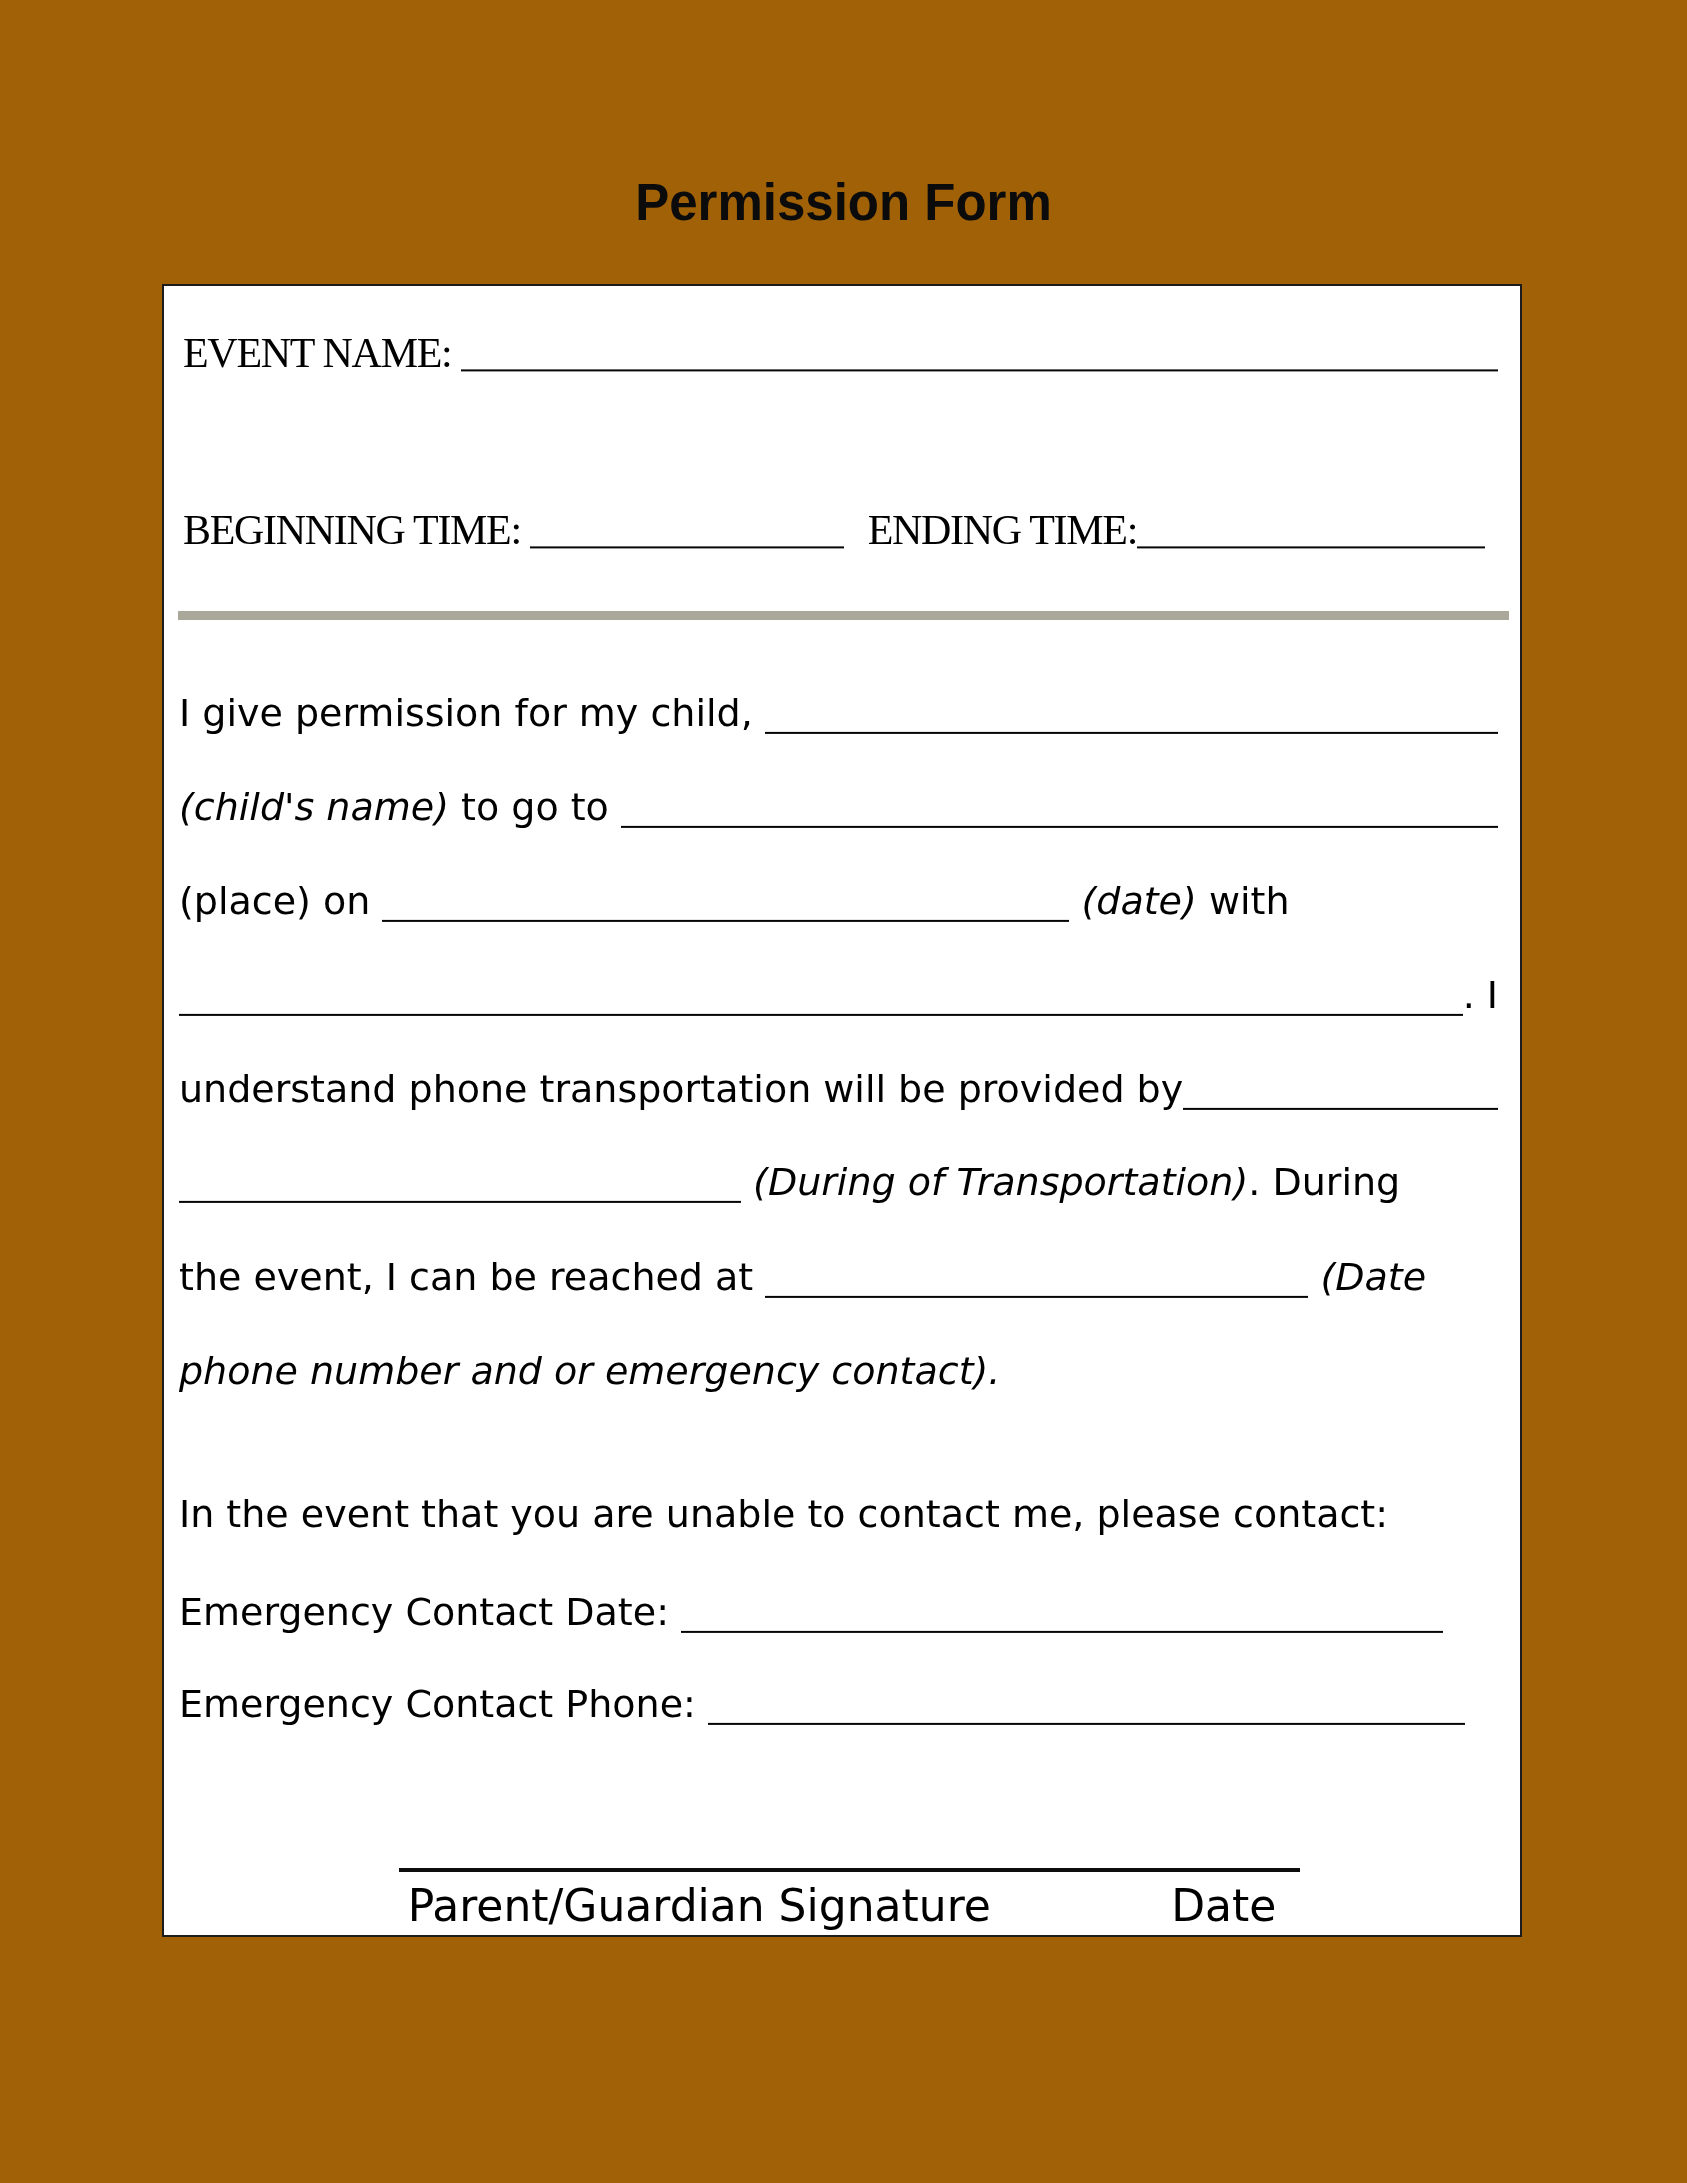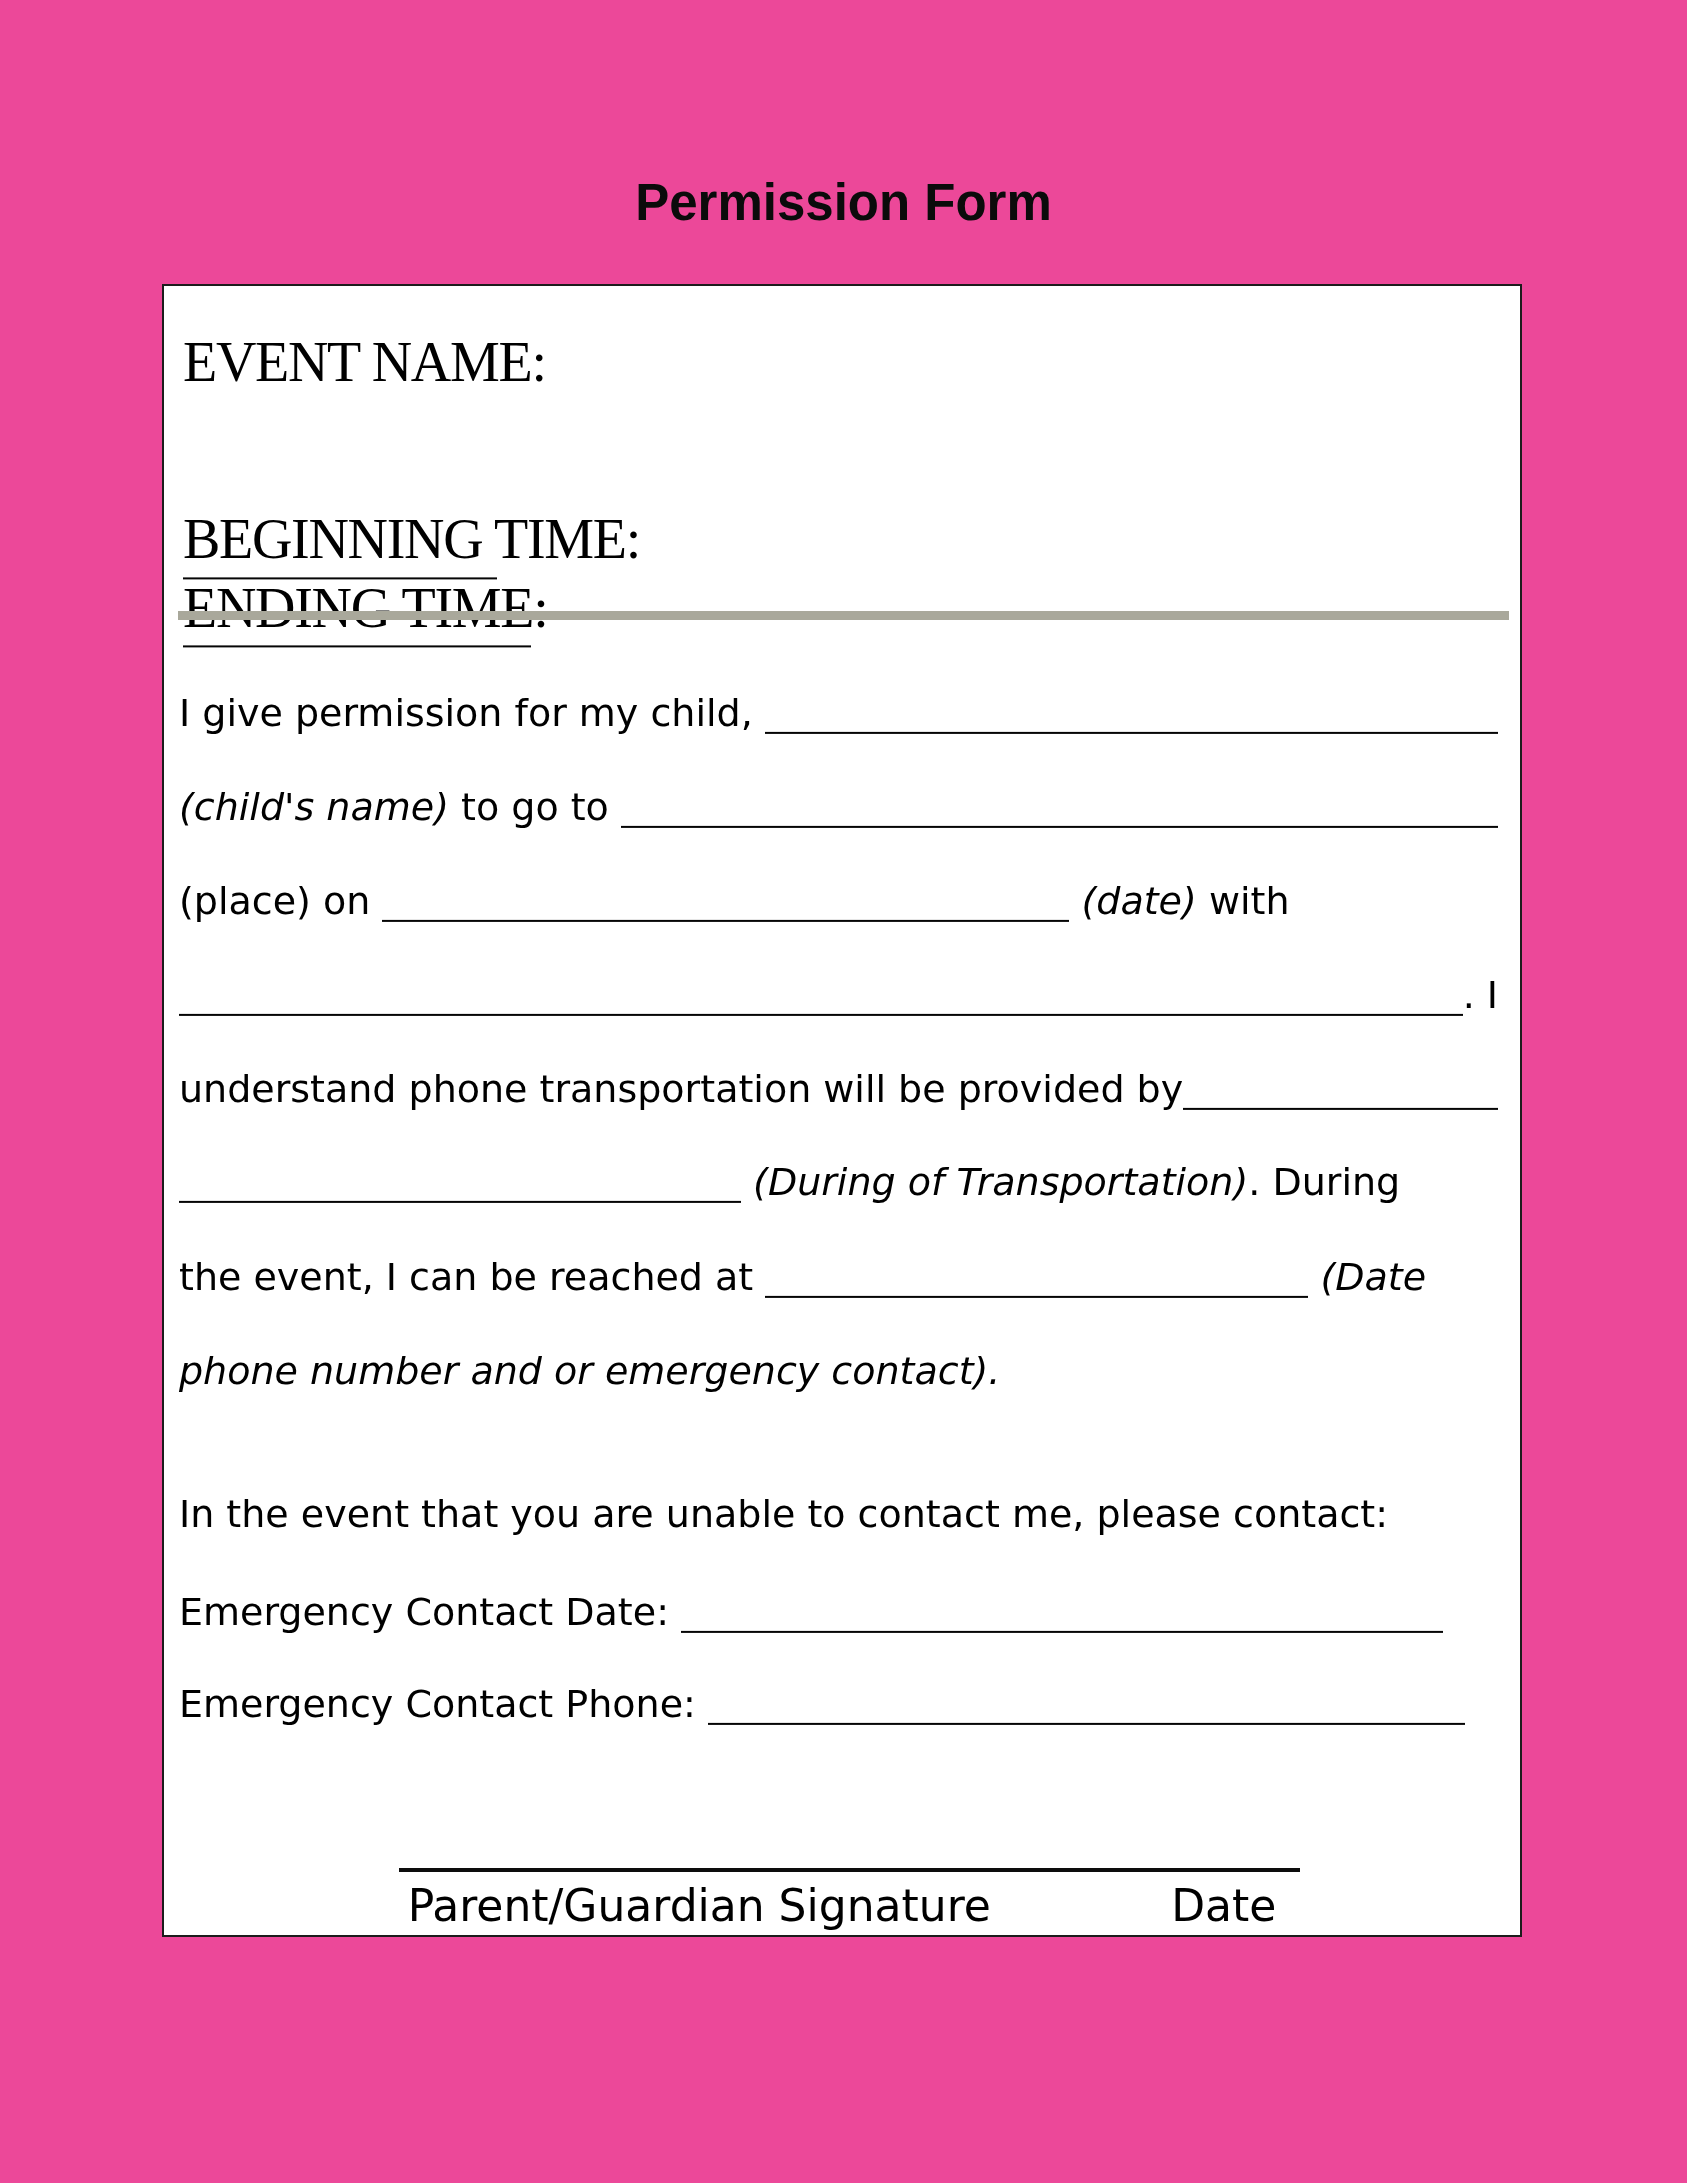--- a/index.html
+++ b/index.html
@@ -1,20 +1,20 @@
 <!DOCTYPE html>
 <html style="font-size:14px"><head>
 <meta charset="utf-8">
 <style>
   html, body { margin: 0; padding: 0; background: #ffffff; }
   .page {
     position: relative;
     width: 1687px;
     height: 2184px;
-    background: #ec4899;
+    background: #a16207;
     font-family: "DejaVu Sans", sans-serif;
     color: #000000;
     overflow: hidden;
   }
   .title {
     position: absolute;
     top: 175px;
     left: 0;
     width: 100%;
     text-align: center;
@@ -39,23 +39,22 @@
     left: 15px;
     right: 22px;
     display: flex;
     align-items: baseline;
     line-height: 1.19;
     white-space: nowrap;
   }
   .hdr {
     left: 19px;
     font-family: "Liberation Serif", serif;
-    font-size: 56px;
+    font-size: 42px;
     letter-spacing: -1.3px;
-    flex-direction: column;
   }
   .body-line {
     font-family: "DejaVu Sans", sans-serif;
     font-size: 38px;
   }
   .seg { white-space: pre; flex: 0 0 auto; }
   .it { font-style: italic; }
   .fill {
     flex: 1 1 auto;
     height: 0;

